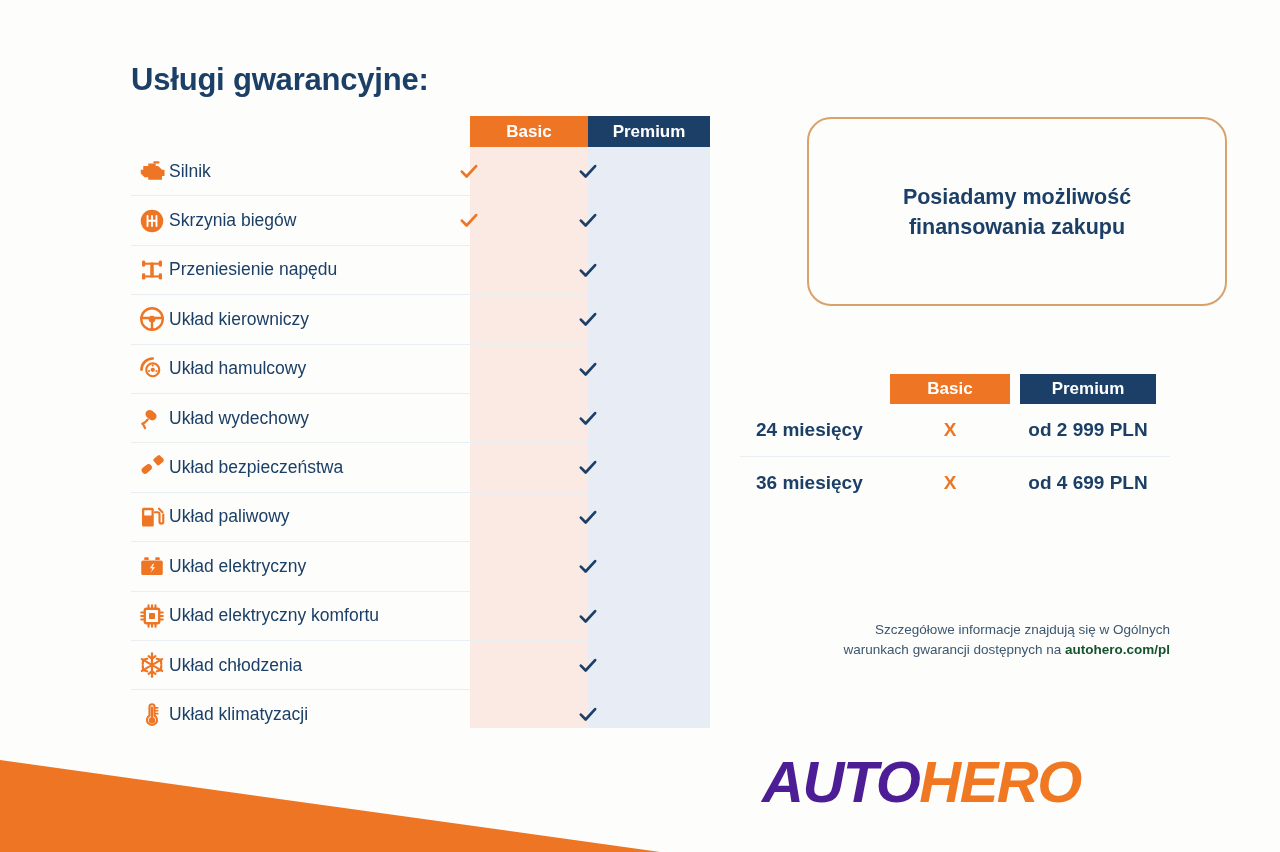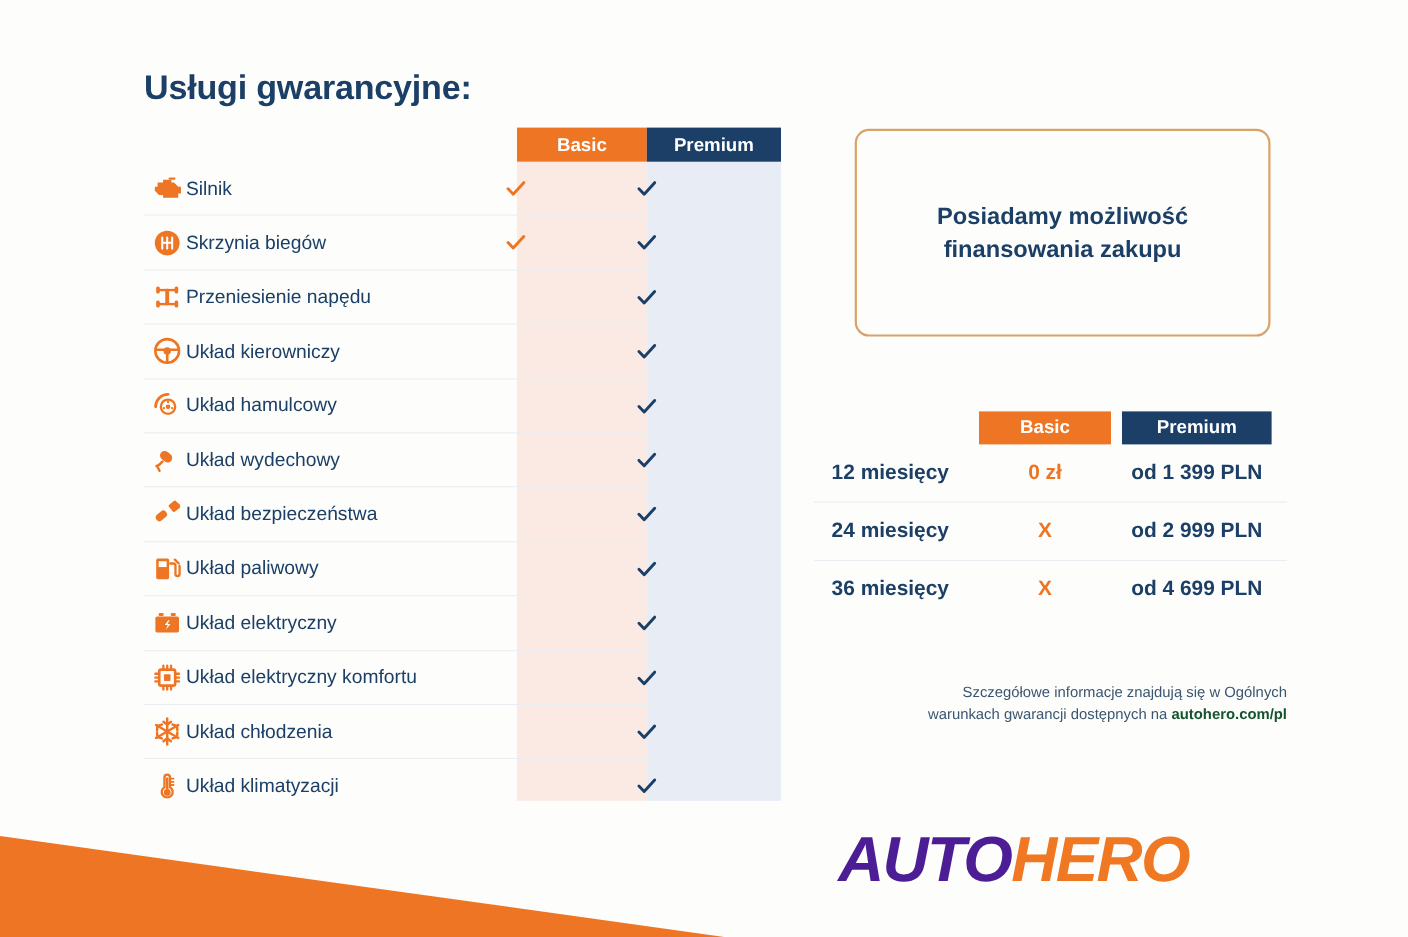--- a/index.html
+++ b/index.html
@@ -60,22 +60,22 @@
   }
   .f-check{
     position:absolute;display:flex;align-items:center;justify-content:center;
     width:40px;height:48px;top:0;
   }
   .f-check.basic{left:318px;}
   .f-check.premium{left:437px;}
 
   
   .promo-box{
-    position:absolute;left:777px;top:117px;width:378px;height:189px;
-    border:2px solid #d9a26a;border-radius:13px;
+    position:absolute;left:807px;top:117px;width:420px;height:189px;
+    border:2px solid #d9a26a;border-radius:24px;
     box-sizing:border-box;
     display:flex;flex-direction:column;align-items:center;justify-content:center;
     z-index:3;background:transparent;
   }
   .promo-line{
     font-size:21.5px;font-weight:bold;color:#1b3f66;line-height:30px;
     text-align:center;white-space:nowrap;
   }
 
   
@@ -355,25 +355,20 @@
     <div class="promo-line">finansowania zakupu</div>
   </div>
 
   <div class="price-wrap">
     <div class="price-head">
       <div class="ph basic">Basic</div>
       <div class="ph premium">Premium</div>
     </div>
     <div id="price-rows">
         <div class="price-row">
-          <div class="pr-term">12 miesięcy</div>
-          <div class="pr-basic">0 zł</div>
-          <div class="pr-premium">od 1 399 PLN</div>
-        </div>
-        <div class="price-row">
           <div class="pr-term">24 miesięcy</div>
           <div class="pr-basic">X</div>
           <div class="pr-premium">od 2 999 PLN</div>
         </div>
         <div class="price-row">
           <div class="pr-term">36 miesięcy</div>
           <div class="pr-basic">X</div>
           <div class="pr-premium">od 4 699 PLN</div>
         </div>
       </div>

